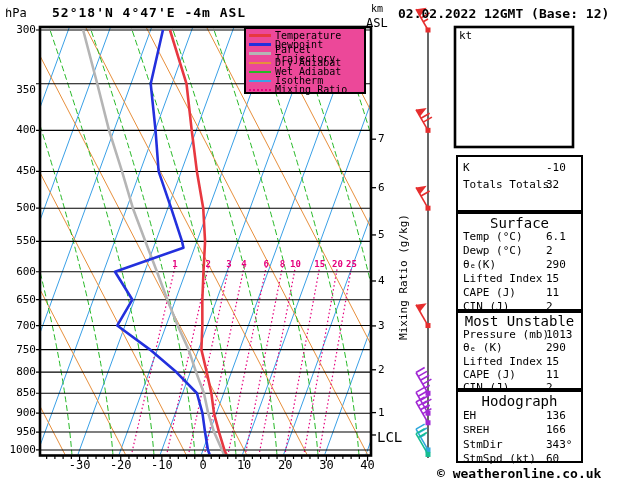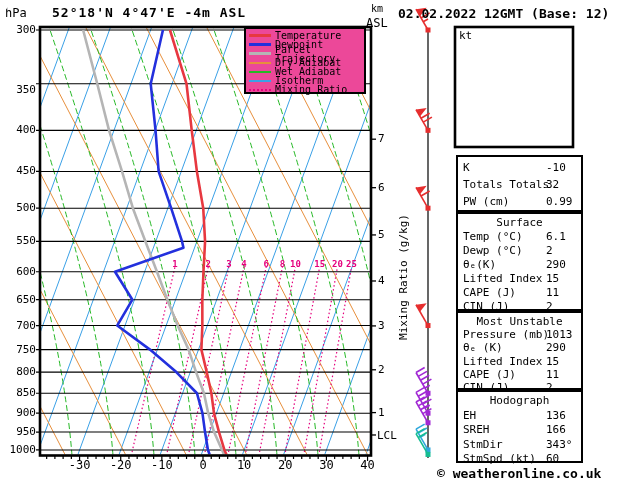--- a/index.html
+++ b/index.html
@@ -18,31 +18,31 @@
   #mixing-axis-label{left:339px;top:270px;width:130px;height:14px;text-align:center;
         font-size:11px;transform:rotate(-90deg);}
   #bottom-axis-label{left:88px;top:467px;width:232px;text-align:center;font-size:13px;}
   #legend{position:absolute;left:244px;top:27px;width:122px;height:67px;background:#ec4899;
         border:2px solid #000;box-sizing:border-box;padding:2px 0 3px 3px;}
   .lrow{display:flex;align-items:center;height:9px;}
   .lsample{width:22px;margin-right:4px;flex:none;}
   .ltext{font-size:10px;line-height:9px;}
   .tbox{position:absolute;left:456px;width:127px;background:#fff;border:2px solid #000;
         box-sizing:border-box;padding-top:2px;}
-  .thead{text-align:center;font-size:11px;}
+  .thead{text-align:center;font-size:14px;}
   .trow{position:relative;padding-left:5px;font-size:11px;}
   .tval{position:absolute;left:88px;top:0;}
   #footer{left:437px;top:466px;width:180px;text-align:left;font-size:13px;font-weight:bold;}
   #kt-label{left:459px;top:29px;font-size:11px;}
   #hpa-label{left:5px;top:6px;font-size:12px;}
   #km-label{left:371px;top:3px;font-size:10px;}
   #asl-label{left:366px;top:16px;font-size:12px;}
   #title{left:52px;top:5px;}
   #date{left:398px;top:6px;}
-  #lcl-label{left:377px;top:429px;font-size:11px;text-align:right;}
+  #lcl-label{left:377px;top:429px;font-size:14px;text-align:right;}
 </style>
 </head>
 <body>
 
 <div id="page">
   <svg id="gfx">
       <defs>
         <clipPath id="plotclip">
           <rect x="41" y="28" width="329" height="426.5"></rect>
         </clipPath>
@@ -424,21 +424,20 @@
         <div class="ltext">Mixing Ratio</div>
       </div>
     </div>
 
   <div class="abs t-small" id="kt-label">kt</div>
 
   <div id="tables">
       <div class="tbox" style="top: 155px; height: 57px;">
         <div class="trow" style="line-height: 17px; height: 17px;"><div class="" style="display: inline;">K</div><div class="tval">-10</div></div>
         <div class="trow" style="line-height: 17px; height: 17px;"><div class="" style="display: inline;">Totals Totals</div><div class="tval">32</div></div>
-        <div class="trow" style="line-height: 17px; height: 17px;"><div class="" style="display: inline;">PW (cm)</div><div class="tval">0.99</div></div>
       </div>
       <div class="tbox" style="top: 212px; height: 99px;">
         <div class="thead" style="line-height: 14px;">Surface</div>
         <div class="trow" style="line-height: 14px; height: 14px;"><div class="" style="display: inline;">Temp (°C)</div><div class="tval">6.1</div></div>
         <div class="trow" style="line-height: 14px; height: 14px;"><div class="" style="display: inline;">Dewp (°C)</div><div class="tval">2</div></div>
         <div class="trow" style="line-height: 14px; height: 14px;"><div class="" style="display: inline;">θₑ(K)</div><div class="tval">290</div></div>
         <div class="trow" style="line-height: 14px; height: 14px;"><div class="" style="display: inline;">Lifted Index</div><div class="tval">15</div></div>
         <div class="trow" style="line-height: 14px; height: 14px;"><div class="" style="display: inline;">CAPE (J)</div><div class="tval">11</div></div>
         <div class="trow" style="line-height: 14px; height: 14px;"><div class="" style="display: inline;">CIN (J)</div><div class="tval">2</div></div>
       </div>
@@ -446,20 +445,20 @@
         <div class="thead" style="line-height: 13.2px;">Most Unstable</div>
         <div class="trow" style="line-height: 13.2px; height: 13.2px;"><div class="" style="display: inline;">Pressure (mb)</div><div class="tval">1013</div></div>
         <div class="trow" style="line-height: 13.2px; height: 13.2px;"><div class="" style="display: inline;">θₑ (K)</div><div class="tval">290</div></div>
         <div class="trow" style="line-height: 13.2px; height: 13.2px;"><div class="" style="display: inline;">Lifted Index</div><div class="tval">15</div></div>
         <div class="trow" style="line-height: 13.2px; height: 13.2px;"><div class="" style="display: inline;">CAPE (J)</div><div class="tval">11</div></div>
         <div class="trow" style="line-height: 13.2px; height: 13.2px;"><div class="" style="display: inline;">CIN (J)</div><div class="tval">2</div></div>
       </div>
       <div class="tbox" style="top: 390px; height: 73px;">
         <div class="thead" style="line-height: 14.5px;">Hodograph</div>
         <div class="trow" style="line-height: 14.5px; height: 14.5px;"><div class="" style="display: inline;">EH</div><div class="tval">136</div></div>
-        <div class="trow" style="line-height: 14.5px; height: 14.5px;"><div class="" style="display: inline;">SREH</div><div class="tval">166</div></div>
+        <div class="trow" style="line-height: 14.5px; height: 14.5px;"><div class="" style="display: inline; font-family: Liberation Mono, monospace;">SREH</div><div class="tval">166</div></div>
         <div class="trow" style="line-height: 14.5px; height: 14.5px;"><div class="" style="display: inline;">StmDir</div><div class="tval">343°</div></div>
         <div class="trow" style="line-height: 14.5px; height: 14.5px;"><div class="" style="display: inline;">StmSpd (kt)</div><div class="tval">60</div></div>
       </div>
     </div>
 
   <div class="abs" id="footer">© weatheronline.co.uk</div>
 </div>
 
 </body></html>

